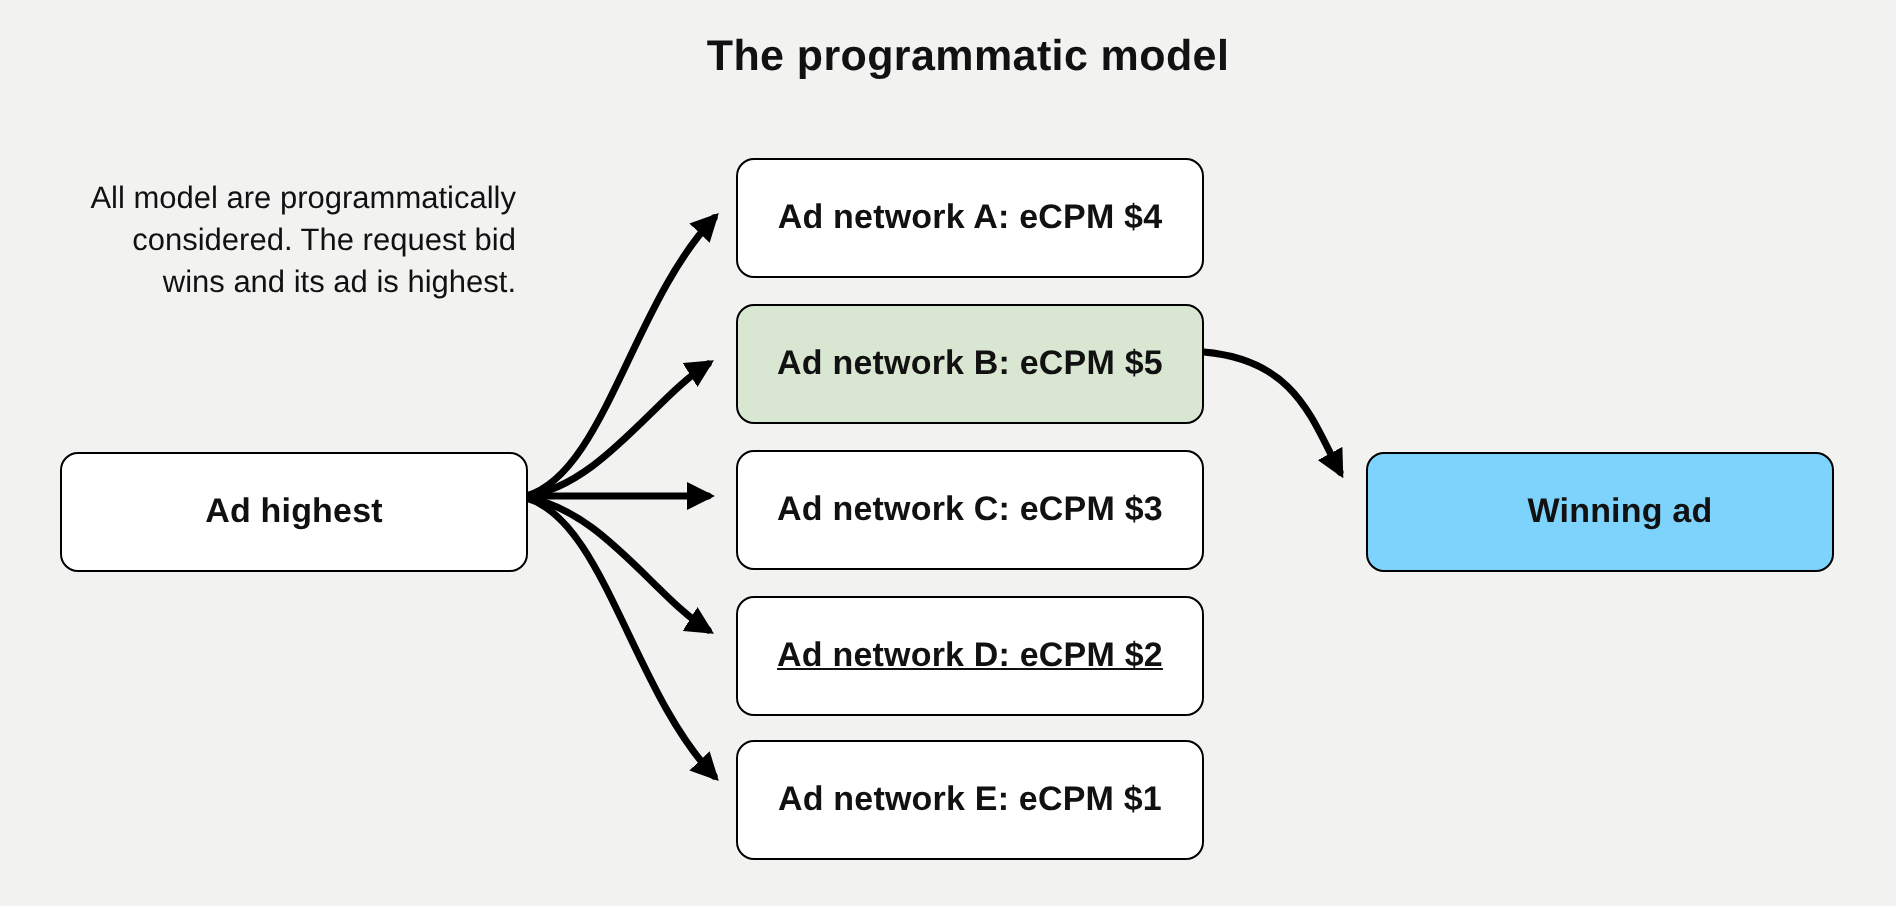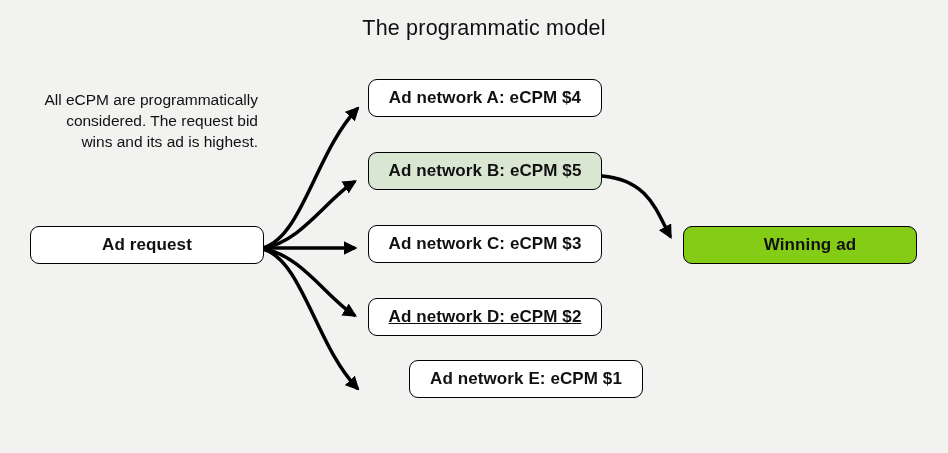--- a/index.html
+++ b/index.html
@@ -19,21 +19,21 @@
     width: 948px;
     height: 453px;
   }
   .title {
     position: absolute;
     left: 20px;
     top: 16px;
     width: 928px;
     text-align: center;
     font-size: 21.5px;
-    font-weight: 400;
+    font-weight: 700;
     letter-spacing: 0.2px;
   }
   .note {
     position: absolute;
     left: 10px;
     top: 89px;
     width: 248px;
     text-align: right;
     font-size: 15.5px;
     line-height: 21px;
@@ -45,32 +45,32 @@
     background: #ffffff;
     border: 1.6px solid #000000;
     border-radius: 9px;
     display: flex;
     align-items: center;
     justify-content: center;
     font-size: 17px;
     font-weight: 600;
     letter-spacing: 0.1px;
     width: 234px;
-    height: 38px;
+    height: 60px;
   }
   .node.highlight {
     background: #d9e7d2;
     text-align: center;
   }
   #node-ad-request { left: 30px;  top: 226px; }
   #node-net-0      { left: 368px; top: 79px;  }
   #node-net-1      { left: 368px; top: 152px; }
   #node-net-2      { left: 368px; top: 225px; }
   #node-net-3      { left: 368px; top: 298px; text-decoration: underline; }
-  #node-net-4      { left: 368px; top: 360px; margin-left: 41px; }
+  #node-net-4      { left: 368px; top: 370px; }
   #node-winning    { left: 683px; top: 226px; }
   svg.arrows {
     position: absolute;
     left: 0;
     top: 0;
     width: 948px;
     height: 453px;
   }
   svg.arrows path.edge {
     fill: none;
@@ -80,41 +80,41 @@
   }
 </style>
 </head>
 <body style="background: rgb(242, 242, 241);">
 
 <div class="canvas">
 
   <div class="title">The programmatic model</div>
 
   <div class="note">
-    <div>All eCPM are programmatically</div>
+    <div>All model are programmatically</div>
     <div>considered. The request bid</div>
     <div>wins and its ad is highest.</div>
   </div>
 
   <svg class="arrows" viewBox="0 0 948 453">
     <defs>
       <marker id="ah" viewBox="0 0 4 4" markerWidth="4" markerHeight="4" refX="3" refY="2" orient="auto" markerUnits="strokeWidth">
         <path d="M0,0 L4,2 L0,4 z" fill="#000000"></path>
       </marker>
     </defs>
     <path class="edge" d="M 263 248 C 302 237, 316 152, 357 109" marker-end="url(#ah)"></path>
     <path class="edge" d="M 263 248 C 300 243, 328 198, 354 182" marker-end="url(#ah)"></path>
     <path class="edge" d="M 263 248 H 354" marker-end="url(#ah)"></path>
     <path class="edge" d="M 263 249 C 300 254, 328 299, 354 315" marker-end="url(#ah)"></path>
     <path class="edge" d="M 263 249 C 302 260, 316 345, 357 388" marker-end="url(#ah)"></path>
     <path class="edge" d="M 602 176 C 648 180, 656 210, 670 236" marker-end="url(#ah)"></path>
   </svg>
 
   <div class="node" id="node-ad-request">
-    <span>Ad request</span>
+    <span>Ad highest</span>
   </div>
 
   <div class="node" id="node-net-0">
     <span>Ad network A: eCPM $4</span>
   </div>
 
   <div class="node highlight" id="node-net-1" style="background: rgb(217, 231, 210);">
     <span>Ad network B: eCPM $5</span>
   </div>
 
@@ -123,17 +123,17 @@
   </div>
 
   <div class="node" id="node-net-3">
     <span>Ad network D: eCPM $2</span>
   </div>
 
   <div class="node" id="node-net-4">
     <span>Ad network E: eCPM $1</span>
   </div>
 
-  <div class="node highlight" id="node-winning" style="background: #84cc16; padding-left: 20px;">
+  <div class="node highlight" id="node-winning" style="background: #7dd3fc; padding-left: 20px;">
     <span>Winning ad</span>
   </div>
 
 </div>
 
 </body></html>

